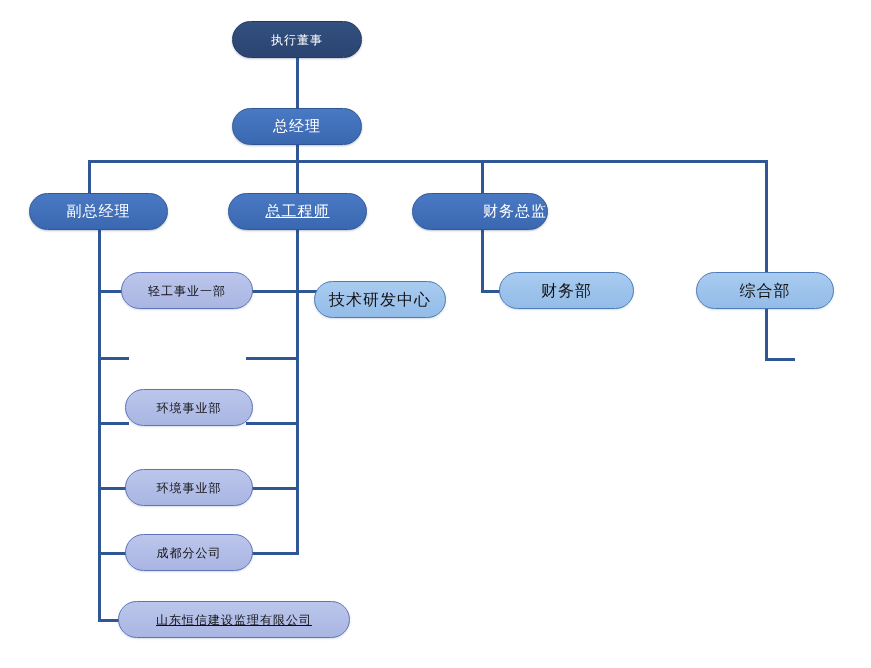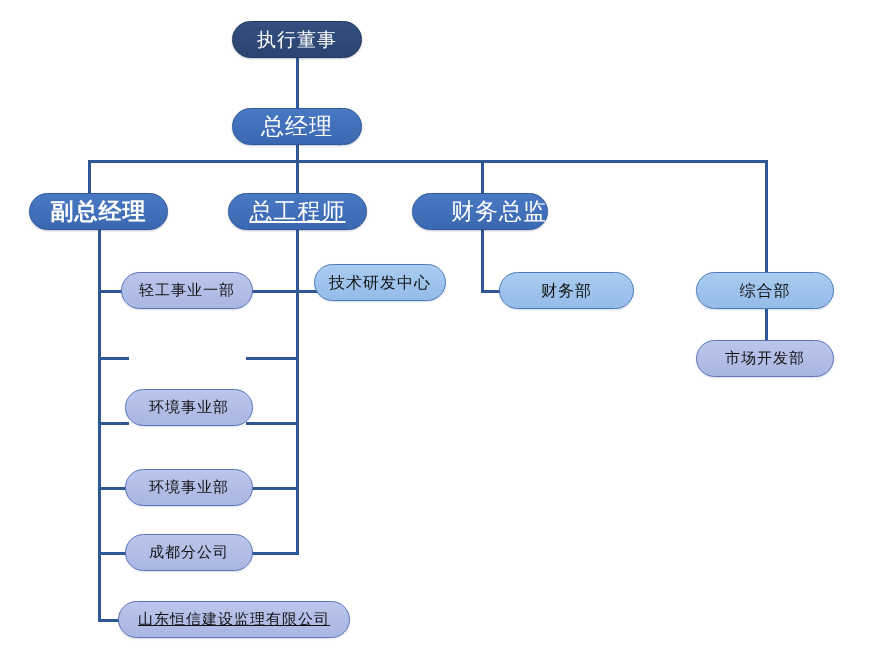--- a/index.html
+++ b/index.html
@@ -31,51 +31,51 @@
     display: block;
     line-height: 1;
   }
 
   
   .node.lvl-exec {
     background: linear-gradient(180deg, #33507f 0%, #2b4471 100%);
     border: 1px solid #24395e;
     border-radius: 999px;
     color: #ffffff;
-    font-size: 19px;
+    font-size: 12px;
     letter-spacing: 1px;
     box-shadow: 0 1px 2px rgba(40,60,100,0.30);
   }
   
   .node.lvl-mgr {
     background: linear-gradient(180deg, #4a79c4 0%, #3a68b0 100%);
     border: 1px solid #2f5796;
     border-radius: 999px;
     color: #ffffff;
-    font-size: 23px;
+    font-size: 15px;
     letter-spacing: 1px;
     box-shadow: 0 1px 2px rgba(40,60,100,0.30);
   }
   
   .node.leaf-blue {
     background: linear-gradient(180deg, #a9cbf0 0%, #93bce8 100%);
     border: 1px solid #4b7cb5;
     border-radius: 999px;
     color: #111111;
     font-size: 16px;
     letter-spacing: 1px;
     box-shadow: 0 1px 2px rgba(70,100,150,0.22);
   }
   
   .node.leaf-lav {
     background: linear-gradient(180deg, #bcc6ec 0%, #a9b6e2 100%);
     border: 1px solid #5f73b8;
     border-radius: 999px;
     color: #111111;
-    font-size: 15px;
+    font-size: 12px;
     letter-spacing: 1px;
     box-shadow: 0 1px 2px rgba(70,100,150,0.22);
   }
 
   
   .conn {
     position: absolute;
     background: #2f5796;
     z-index: 1;
   }
@@ -121,21 +121,21 @@
   <div class="conn h" style="left:765px; top:358px; width:30px;"></div>
 
   <div class="node lvl-exec" style="left:232px; top:21px; width:130px; height:37px;">
     <span class="node-label">执行董事</span>
   </div>
 
   <div class="node lvl-mgr" style="left:232px; top:108px; width:130px; height:37px;">
     <span class="node-label">总经理</span>
   </div>
 
-  <div class="node lvl-mgr" style="left:29px; top:193px; width:139px; height:37px;font-weight:bold;">
+  <div class="node lvl-mgr" style="left:29px; top:193px; width:139px; height:37px;">
     <span class="node-label">副总经理</span>
   </div>
 
   <div class="node lvl-mgr" style="left:228px; top:193px; width:139px; height:37px;text-decoration:underline;">
     <span class="node-label">总工程师</span>
   </div>
 
   <div class="node lvl-mgr" style="left:412px; top:193px; width:136px; height:37px;justify-content:flex-end;">
     <span class="node-label">财务总监</span>
   </div>
@@ -154,29 +154,26 @@
   </div>
 
   <div class="node leaf-lav" style="left:125px; top:534px; width:128px; height:37px;">
     <span class="node-label">成都分公司</span>
   </div>
 
   <div class="node leaf-lav" style="left:118px; top:601px; width:232px; height:37px;text-decoration:underline;">
     <span class="node-label">山东恒信建设监理有限公司</span>
   </div>
 
-  <div class="node leaf-blue" style="left:314px; top:264px; width:132px; height:37px;">
+  <div class="node leaf-blue" style="left:314px; top:281px; width:132px; height:37px;">
     <span class="node-label">技术研发中心</span>
   </div>
 
   <div class="node leaf-blue" style="left:499px; top:272px; width:135px; height:37px;">
     <span class="node-label">财务部</span>
   </div>
 
   <div class="node leaf-blue" style="left:696px; top:272px; width:138px; height:37px;">
     <span class="node-label">综合部</span>
   </div>
 
-  <div class="node leaf-lav" style="left:696px; top:340px; width:138px; height:37px;">
-    <span class="node-label">市场开发部</span>
-  </div>
 
 </div>
 
 </body></html>

